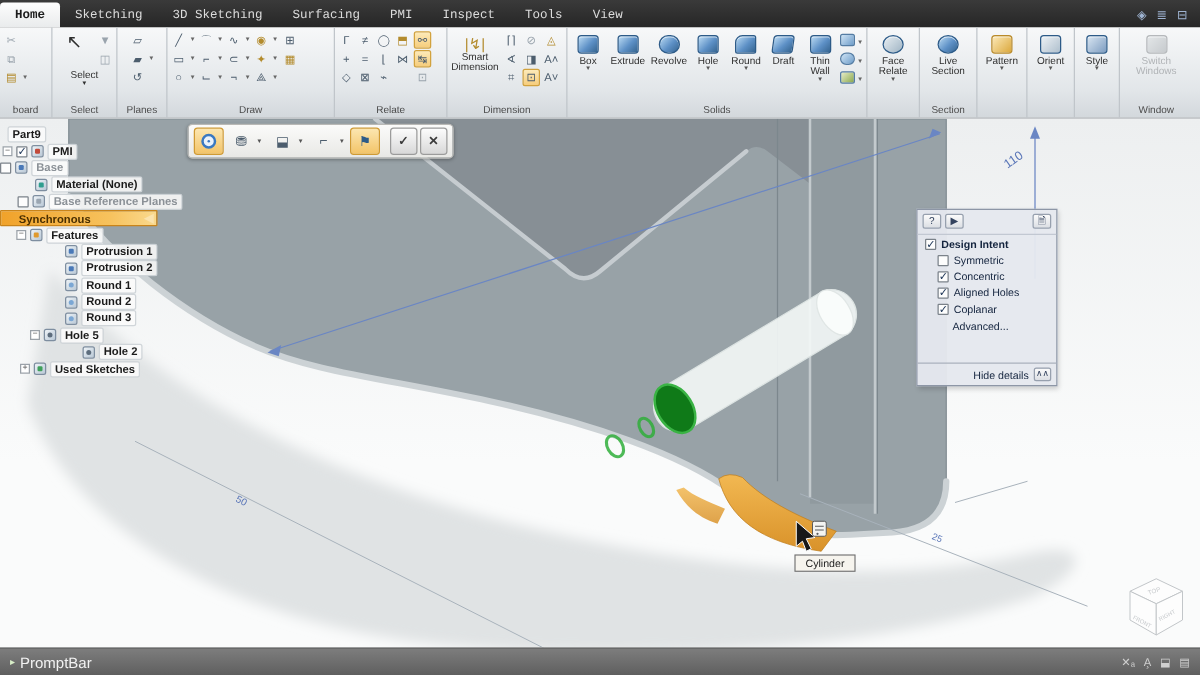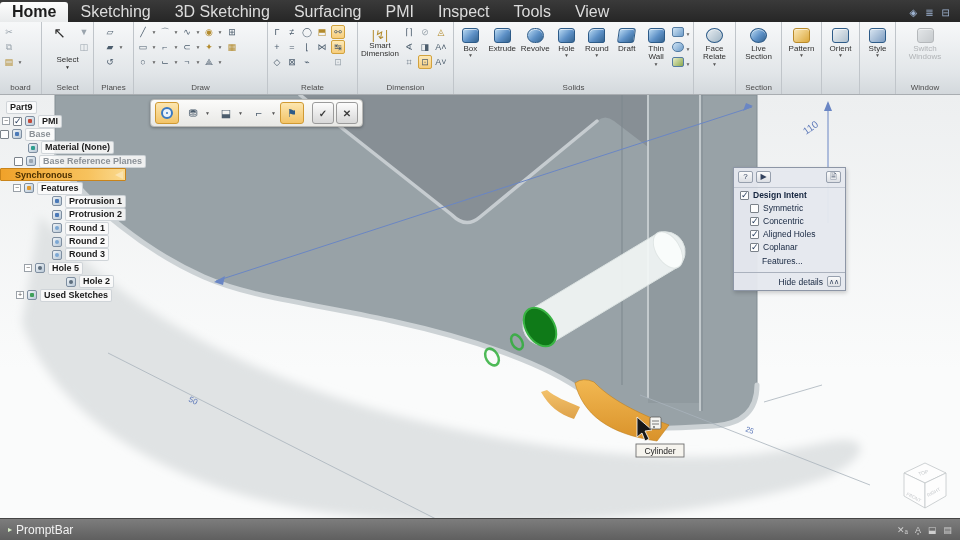--- a/index.html
+++ b/index.html
@@ -3,22 +3,22 @@
 <meta charset="utf-8">
 <style>
   * { margin:0; padding:0; box-sizing:border-box; }
   html,body { width:960px; height:540px; overflow:hidden;
     font-family:"Liberation Sans", sans-serif; background:#f0f1f1; }
   .stage { position:relative; width:960px; height:540px; }
 
   
   .tabbar { position:absolute; top:0; left:0; width:960px; height:22px;
     background:linear-gradient(#3a3a3a,#262626); display:flex; align-items:flex-end; }
-  .tab { padding:3px 12px 3px; font-size:16px; color:#dcdcdc; height:20px;
-    display:flex; align-items:center; cursor:default; }
+  .tab { padding:3px 12px 3px; font-size:10px; color:#dcdcdc; height:20px;
+    display:flex; align-items:center; cursor:default;font-family:Liberation Mono, monospace; }
   .tab.active { background:linear-gradient(#fdfdfd,#e9ebec); color:#1c1c1c;
     border-radius:3px 3px 0 0; font-weight:bold; }
   .tabbar-right { margin-left:auto; display:flex; gap:8px; padding:0 10px 4px; }
   .tabbar-right span { font-size:10px; color:#9fb4d2; }
 
   
   .ribbon { position:absolute; top:22px; left:0; width:960px; height:73px;
     background:linear-gradient(#f7f8f9,#e2e6e9 70%,#d3d8dc);
     border-bottom:1px solid #a9adb1; display:flex; }
   .rgroup { height:100%; border-right:1px solid #c0c5ca; display:flex;
@@ -104,21 +104,21 @@
   .di-head { display:flex; align-items:center; gap:3px; padding:3px 4px 4px;
     border-bottom:1px solid #c2c8d2; }
   .di-hbtn { width:15px; height:12px; background:linear-gradient(#fbfbfb,#dcdfe4);
     border:1px solid #97a0ae; border-radius:2px; font-size:8px; line-height:10px;
     text-align:center; color:#33425e; }
   .di-hbtn.right { margin-left:auto; }
   .di-row { display:flex; align-items:center; padding:2px 4px 1px 6px; }
   .di-row.ind { padding-left:16px; }
   .di-row .cb { margin-right:4px; }
   .di-adv { padding:3px 4px 4px 28px; }
-  .di-foot { border-top:1px solid #aab1bd; margin-top:2px; display:flex;
+  .di-foot { border-top:1px solid #aab1bd; margin-top:20px; display:flex;
     align-items:center; justify-content:flex-end; gap:4px; padding:3px 4px; }
   .di-chev { width:14px; height:11px; border:1px solid #97a0ae; border-radius:2px;
     background:linear-gradient(#fbfbfb,#dcdfe4); font-size:7px; line-height:9px;
     text-align:center; color:#33425e; }
 
   
   .statusbar { position:absolute; top:518px; left:0; width:960px; height:22px;
     background:linear-gradient(#7d7d7d,#5f5f5f); border-top:1px solid #454545;
     display:flex; align-items:center; padding:0 8px; }
   .statusbar .arrow { color:#d8efc8; font-size:8px; margin-right:4px; }
@@ -585,21 +585,21 @@
         <span>Concentric</span>
       </div>
       <div class="di-row ind">
         <span class="cb on"></span>
         <span>Aligned Holes</span>
       </div>
       <div class="di-row ind">
         <span class="cb on"></span>
         <span>Coplanar</span>
       </div>
-      <div class="di-adv">Features...</div>
+      <div class="di-adv">Advanced...</div>
       <div class="di-foot">
         <span>Hide details</span>
         <div class="di-chev">∧∧</div>
       </div>
     </div>
   </div>
 
   <div class="statusbar">
     <span class="arrow">▸</span>
     <span class="ptext">PromptBar</span>

